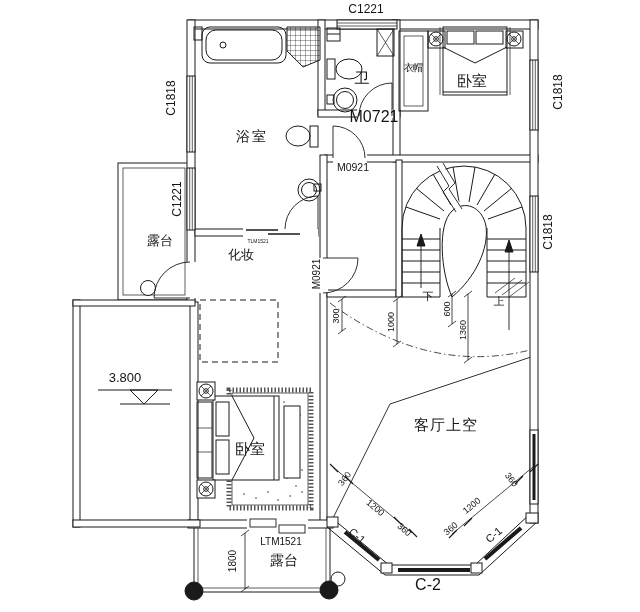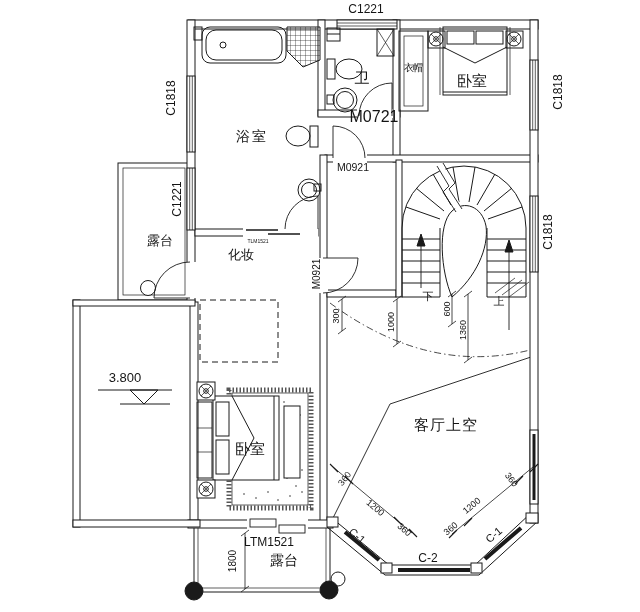--- a/index.html
+++ b/index.html
@@ -281,36 +281,36 @@
 <span class="lb" style="left:160px;top:240px;font-size:13px">露台</span>
 <span class="lb" style="left:241px;top:254px;font-size:13px">化妆</span>
 <span class="lb" style="left:250px;top:448px;font-size:15px">卧室</span>
 <span class="lb" style="left:446px;top:424px;font-size:15px;letter-spacing:1px">客厅上空</span>
 <span class="lb" style="left:284px;top:560px;font-size:14px">露台</span>
 
 <span class="lb" style="left:374px;top:117px;font-size:16px">M0721</span>
 <span class="lb" style="left:353px;top:167px;font-size:10.5px">M0921</span>
 <span class="lb" style="left:317px;top:274px;font-size:10px;transform:translate(-50%,-50%) rotate(-90deg)">M0921</span>
 <span class="lb" style="left:258px;top:241px;font-size:5px">TLM1521</span>
-<span class="lb" style="left:269px;top:542px;font-size:12px">LTM1521</span>
+<span class="lb" style="left:281px;top:542px;font-size:10px">LTM1521</span>
 
 <span class="lb" style="left:125px;top:377px;font-size:13px;font-weight:normal">3.800</span>
 
 <span class="lb" style="left:336px;top:316px;font-size:9px;transform:translate(-50%,-50%) rotate(-90deg)">300</span>
 <span class="lb" style="left:391px;top:322px;font-size:9px;transform:translate(-50%,-50%) rotate(-90deg)">1000</span>
 <span class="lb" style="left:447px;top:309px;font-size:9px;transform:translate(-50%,-50%) rotate(-90deg)">600</span>
 <span class="lb" style="left:463px;top:330px;font-size:9px;transform:translate(-50%,-50%) rotate(-90deg)">1360</span>
 <span class="lb" style="left:233px;top:561px;font-size:10px;transform:translate(-50%,-50%) rotate(-90deg)">1800</span>
 <span class="lb" style="left:428px;top:296px;font-size:11px">下</span>
 <span class="lb" style="left:499px;top:301px;font-size:11px">上</span>
 
 <span class="lb" style="left:345px;top:479px;font-size:9px;transform:translate(-50%,-50%) rotate(-52deg)">360</span>
 <span class="lb" style="left:375px;top:508px;font-size:9px;transform:translate(-50%,-50%) rotate(40deg)">1200</span>
 <span class="lb" style="left:404px;top:530px;font-size:9px;transform:translate(-50%,-50%) rotate(40deg)">360</span>
 <span class="lb" style="left:357px;top:536px;font-size:11px;transform:translate(-50%,-50%) rotate(40deg)">C-1</span>
 <span class="lb" style="left:511px;top:480px;font-size:9px;transform:translate(-50%,-50%) rotate(52deg)">360</span>
 <span class="lb" style="left:472px;top:506px;font-size:9px;transform:translate(-50%,-50%) rotate(-40deg)">1200</span>
 <span class="lb" style="left:451px;top:529px;font-size:9px;transform:translate(-50%,-50%) rotate(-40deg)">360</span>
 <span class="lb" style="left:494px;top:535px;font-size:11px;transform:translate(-50%,-50%) rotate(-40deg)">C-1</span>
-<span class="lb" style="left:428px;top:558px;font-size:12px">C-2</span>
+<span class="lb" style="left:428px;top:585px;font-size:16px">C-2</span>
 
 
 </div>
 
 </body></html>

